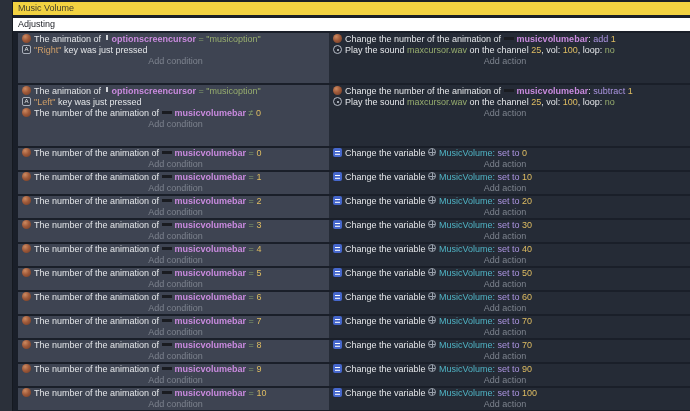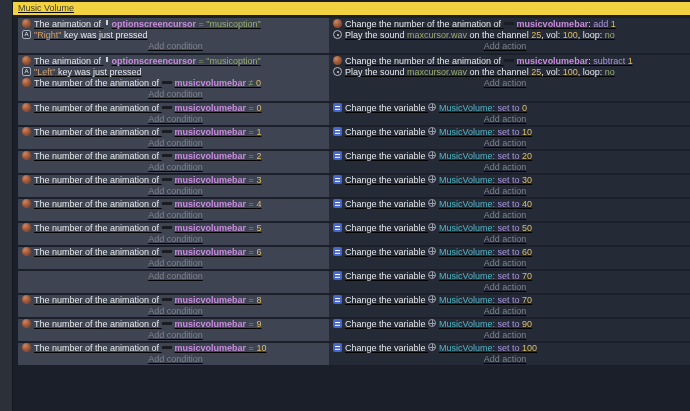--- a/index.html
+++ b/index.html
@@ -3,28 +3,28 @@
 <meta charset="utf-8">
 <style>
   :root{
     --page-bg:#1a1f29; --gutter-bg:#2b303a; --cond-bg:#3e4452; --act-bg:#252b36;
     --group-bg:#f2d241; --group-text:#45412c; --sub-bg:#ffffff; --sub-text:#23252b;
     --c-txt:#e4e6e9; --c-mut:#7d838e; --c-obj:#c98ade; --c-str:#97ad6e; --c-key:#cf9e68;
     --c-num:#dfbd62; --c-op:#ab94e0; --c-var:#4fb3c4; --c-rel:#85a06b;
   }
   *{margin:0;padding:0;box-sizing:border-box;}
   body{background:#111;font-family:"Liberation Sans",sans-serif;}
-  .screen{position:relative;width:690px;height:411px;background:var(--page-bg);overflow:hidden;display:flex;font-size:9px;text-decoration:underline;}
+  .screen{position:relative;width:690px;height:411px;background:var(--page-bg);overflow:hidden;display:flex;font-size:9px;}
   .gutter{width:13px;background:var(--gutter-bg);border-right:1px solid #151920;flex:none;}
   .content{flex:1;padding-top:2px;min-width:0;}
   .group-header{height:13px;line-height:13px;background:var(--group-bg);color:var(--group-text);padding-left:5px;margin-bottom:3px;white-space:nowrap;cursor:default;}
   .subgroup{height:13px;line-height:13px;background:var(--sub-bg);color:var(--sub-text);padding-left:5px;margin-bottom:2px;white-space:nowrap;cursor:default;}
   .events{padding-left:5px;}
   .event{display:flex;margin-bottom:2px;}
-  .conds{width:311px;flex:none;background:var(--cond-bg);padding:1px 0 1px 4px;overflow:hidden;}
+  .conds{width:311px;flex:none;background:var(--cond-bg);padding:1px 0 16px 4px;overflow:hidden;}
   .acts{flex:1;background:var(--act-bg);padding:1px 13px 1px 4px;overflow:hidden;min-width:0;}
   .event.compact .conds,.event.compact .acts{padding-top:0;padding-bottom:0;}
   .line{height:11px;line-height:11px;white-space:nowrap;overflow:hidden;}
   .line.mut{color:var(--c-mut);text-align:center;}
   .s-txt{color:var(--c-txt);}
   .s-obj{color:var(--c-obj);font-weight:bold;}
   .s-str{color:var(--c-str);} .s-key{color:var(--c-key);}
   .s-num{color:var(--c-num);} .s-op{color:var(--c-op);}
   .s-var{color:var(--c-var);margin-top:46px;} .s-rel{color:var(--c-rel);}
   .ic{position:relative;display:inline-block;width:9px;height:9px;margin-right:3px;vertical-align:-1px;}
@@ -42,20 +42,23 @@
   .ic-cursor-thumbnail{width:2px;height:5px;background:#d0d3d8;vertical-align:2px;margin:0 4px 0 2px;}
 </style>
 </head>
 <body>
 
 <div class="screen">
   <div class="gutter"></div>
   <div class="content">
     <div class="group-header">
       <span>Music Volume</span>
+    </div>
+    <div class="subgroup">
+      <span>Adjusting</span>
     </div>
     <div class="events" id="adjusting-events">
         <div class="event">
           <div class="conds">
             <div class="line"><span class="ic ic-animation"></span><span class="s-txt">The animation of </span><span class="ic ic-cursor-thumbnail"></span><span class="s-obj">optionscreencursor</span><span class="s-rel"> = </span><span class="s-str">"musicoption"</span></div>
             <div class="line"><span class="ic ic-keyboard"></span><span class="s-key">"Right"</span><span class="s-txt"> key was just pressed</span></div>
             <div class="line mut">Add condition</div>
           </div>
           <div class="acts">
             <div class="line"><span class="ic ic-animation"></span><span class="s-txt">Change the number of the animation of </span><span class="ic ic-bar-thumbnail"></span><span class="s-obj">musicvolumebar</span><span class="s-txt">: </span><span class="s-op">add </span><span class="s-num">1</span></div>
@@ -143,20 +146,21 @@
             <div class="line"><span class="ic ic-animation"></span><span class="s-txt">The number of the animation of </span><span class="ic ic-bar-thumbnail"></span><span class="s-obj">musicvolumebar</span><span class="s-rel"> = </span><span class="s-num">6</span></div>
             <div class="line mut">Add condition</div>
           </div>
           <div class="acts">
             <div class="line"><span class="ic ic-variable"></span><span class="s-txt">Change the variable </span><span class="ic ic-globe"></span><span class="s-var">MusicVolume: </span><span class="s-op">set to </span><span class="s-num">60</span></div>
             <div class="line mut">Add action</div>
           </div>
         </div>
         <div class="event compact">
           <div class="conds">
+            <div class="line"><span class="ic ic-animation"></span><span class="s-txt">The number of the animation of </span><span class="ic ic-bar-thumbnail"></span><span class="s-obj">musicvolumebar</span><span class="s-rel"> = </span><span class="s-num">7</span></div>
             <div class="line mut">Add condition</div>
           </div>
           <div class="acts">
             <div class="line"><span class="ic ic-variable"></span><span class="s-txt">Change the variable </span><span class="ic ic-globe"></span><span class="s-var">MusicVolume: </span><span class="s-op">set to </span><span class="s-num">70</span></div>
             <div class="line mut">Add action</div>
           </div>
         </div>
         <div class="event compact">
           <div class="conds">
             <div class="line"><span class="ic ic-animation"></span><span class="s-txt">The number of the animation of </span><span class="ic ic-bar-thumbnail"></span><span class="s-obj">musicvolumebar</span><span class="s-rel"> = </span><span class="s-num">8</span></div>

